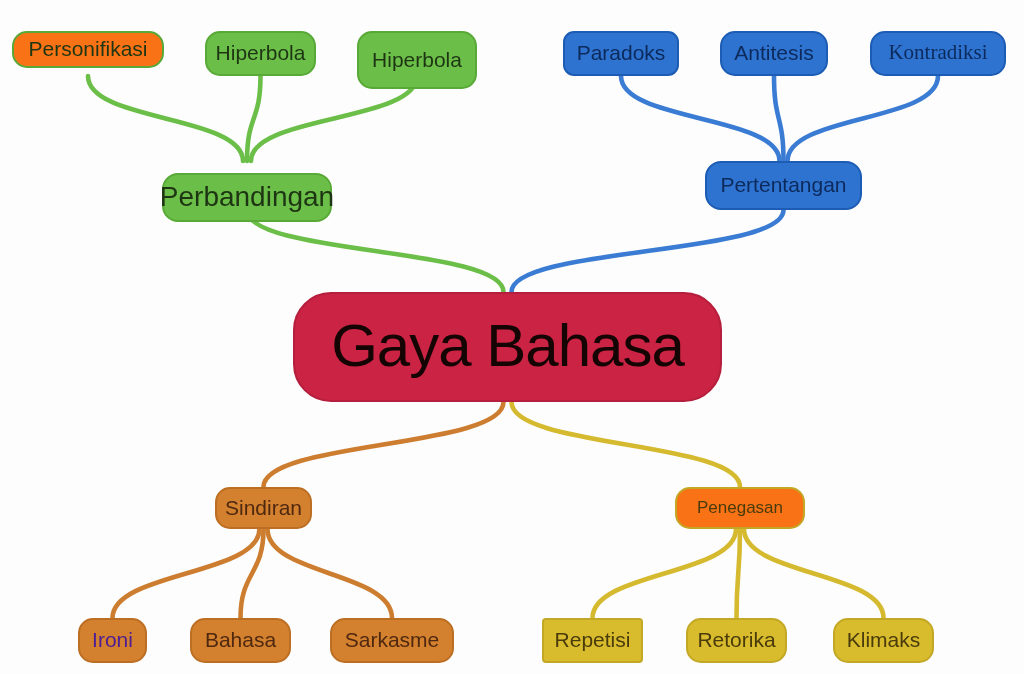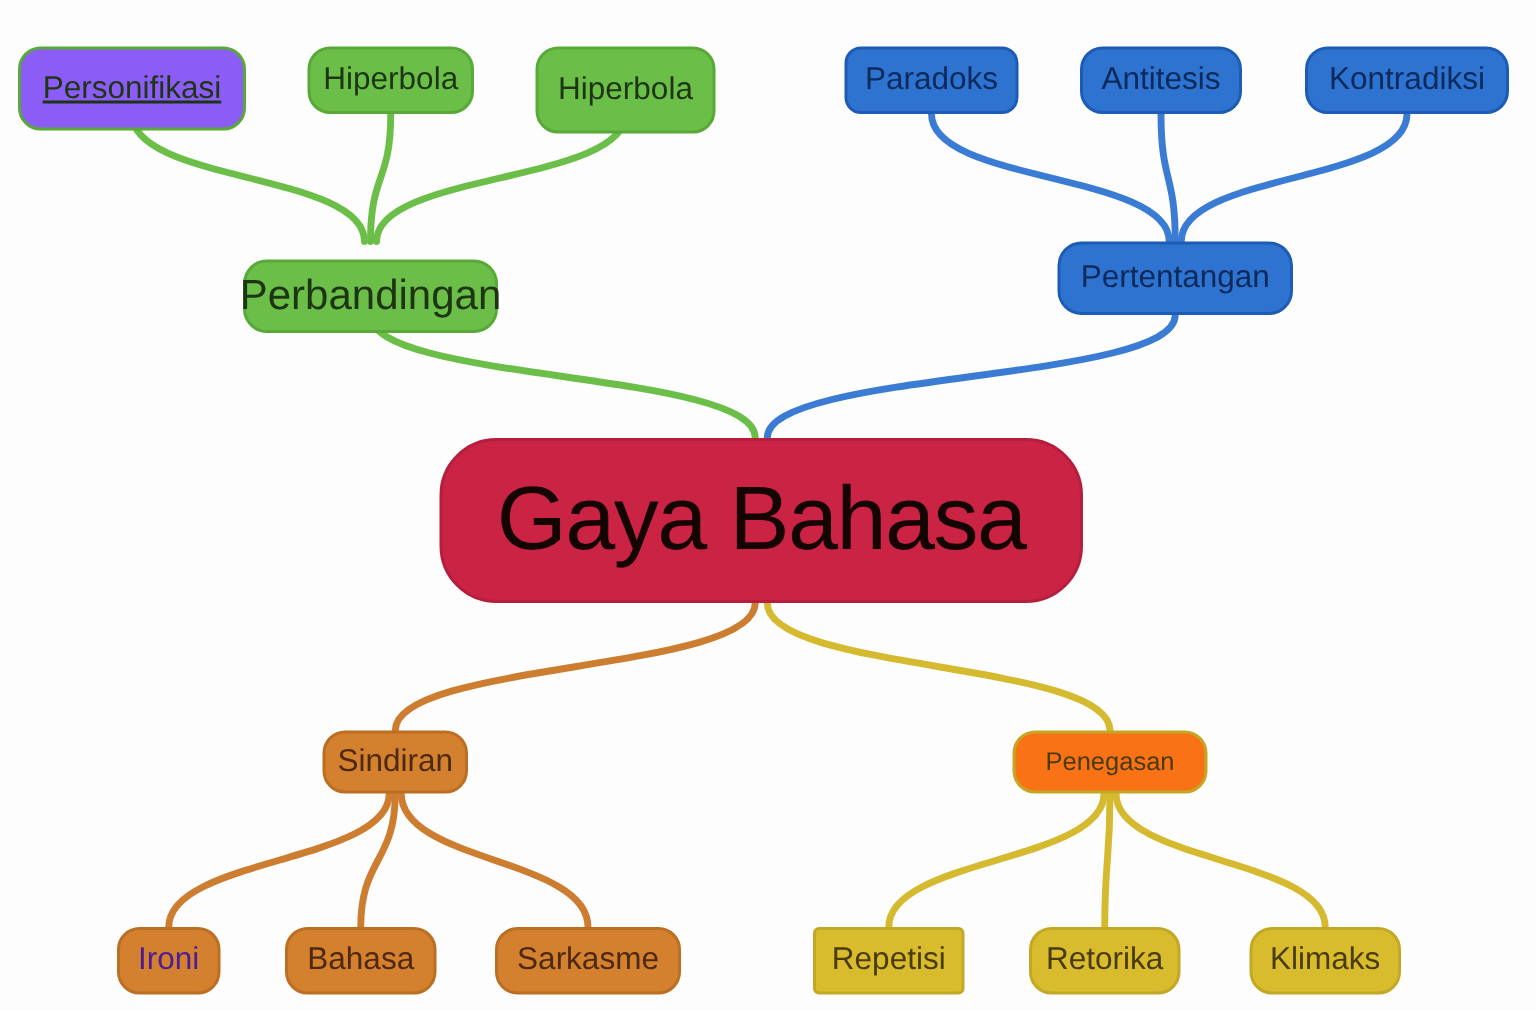--- a/index.html
+++ b/index.html
@@ -44,40 +44,40 @@
       <path d="M 744 529 C 744 575, 883.5 572, 883.5 618" fill="none" stroke="#d5ba30" stroke-width="4.6" stroke-linecap="round"></path>
     </svg>
 
   <div class="node" style="left: 293px; top: 292px; width: 429px; height: 110px; background: rgb(202, 35, 67); border: 2px solid rgb(181, 30, 60); border-radius: 38px; color: rgb(21, 4, 4); font-size: 60px; letter-spacing: -1px;">
       <span>Gaya Bahasa</span>
     </div>
 
   <div class="node" style="left: 162px; top: 173px; width: 170px; height: 49px; background: rgb(107, 191, 72); border: 2px solid rgb(88, 169, 55); border-radius: 16px; color: rgb(30, 53, 19); font-size: 28px; letter-spacing: 0px;">
       <span>Perbandingan</span>
     </div>
-  <div class="node" style="left: 12px; top: 31px; width: 152px; height: 56px; background: #8b5cf6; border: 2px solid rgb(88, 169, 55); border-radius: 15px; color: rgb(30, 53, 19); font-size: 21px; letter-spacing: 0px; text-decoration: underline;">
+  <div class="node" style="left: 12px; top: 31px; width: 152px; height: 37px; background: #f97316; border: 2px solid rgb(88, 169, 55); border-radius: 15px; color: rgb(30, 53, 19); font-size: 21px; letter-spacing: 0px;">
       <span>Personifikasi</span>
     </div>
   <div class="node" style="left: 205px; top: 31px; width: 111px; height: 45px; background: rgb(107, 191, 72); border: 2px solid rgb(88, 169, 55); border-radius: 15px; color: rgb(30, 53, 19); font-size: 21px; letter-spacing: 0px;">
       <span>Hiperbola</span>
     </div>
   <div class="node" style="left: 357px; top: 31px; width: 120px; height: 58px; background: rgb(107, 191, 72); border: 2px solid rgb(88, 169, 55); border-radius: 15px; color: rgb(30, 53, 19); font-size: 21px; letter-spacing: 0px;">
       <span>Hiperbola</span>
     </div>
 
   <div class="node" style="left: 705px; top: 161px; width: 157px; height: 49px; background: rgb(46, 115, 207); border: 2px solid rgb(29, 92, 180); border-radius: 16px; color: rgb(12, 42, 92); font-size: 21px; letter-spacing: 0px;">
       <span>Pertentangan</span>
     </div>
   <div class="node" style="left: 563px; top: 31px; width: 116px; height: 45px; background: rgb(46, 115, 207); border: 2px solid rgb(29, 92, 180); border-radius: 11px; color: rgb(12, 42, 92); font-size: 21px; letter-spacing: 0px;">
       <span>Paradoks</span>
     </div>
   <div class="node" style="left: 720px; top: 31px; width: 108px; height: 45px; background: rgb(46, 115, 207); border: 2px solid rgb(29, 92, 180); border-radius: 15px; color: rgb(12, 42, 92); font-size: 21px; letter-spacing: 0px;">
       <span>Antitesis</span>
     </div>
-  <div class="node" style="left: 870px; top: 31px; width: 136px; height: 45px; background: rgb(46, 115, 207); border: 2px solid rgb(29, 92, 180); border-radius: 15px; color: rgb(12, 42, 92); font-size: 21px; letter-spacing: 0px;">
+  <div class="node" style="left: 870px; top: 31px; width: 136px; height: 45px; background: rgb(46, 115, 207); border: 2px solid rgb(29, 92, 180); border-radius: 15px; color: rgb(12, 42, 92); font-size: 21px; letter-spacing: 0px; font-family: Liberation Serif, serif;">
       <span>Kontradiksi</span>
     </div>
 
   <div class="node" style="left: 215px; top: 487px; width: 97px; height: 42px; background: rgb(211, 129, 47); border: 2px solid rgb(188, 110, 35); border-radius: 15px; color: rgb(79, 40, 16); font-size: 21px; letter-spacing: 0px;">
       <span>Sindiran</span>
     </div>
   <div class="node" style="left: 78px; top: 618px; width: 69px; height: 45px; background: rgb(211, 129, 47); border: 2px solid rgb(188, 110, 35); border-radius: 15px; color: #4c1d95; font-size: 21px; letter-spacing: 0px;">
       <span>Ironi</span>
     </div>
   <div class="node" style="left: 190px; top: 618px; width: 101px; height: 45px; background: rgb(211, 129, 47); border: 2px solid rgb(188, 110, 35); border-radius: 15px; color: rgb(79, 40, 16); font-size: 21px; letter-spacing: 0px;">

